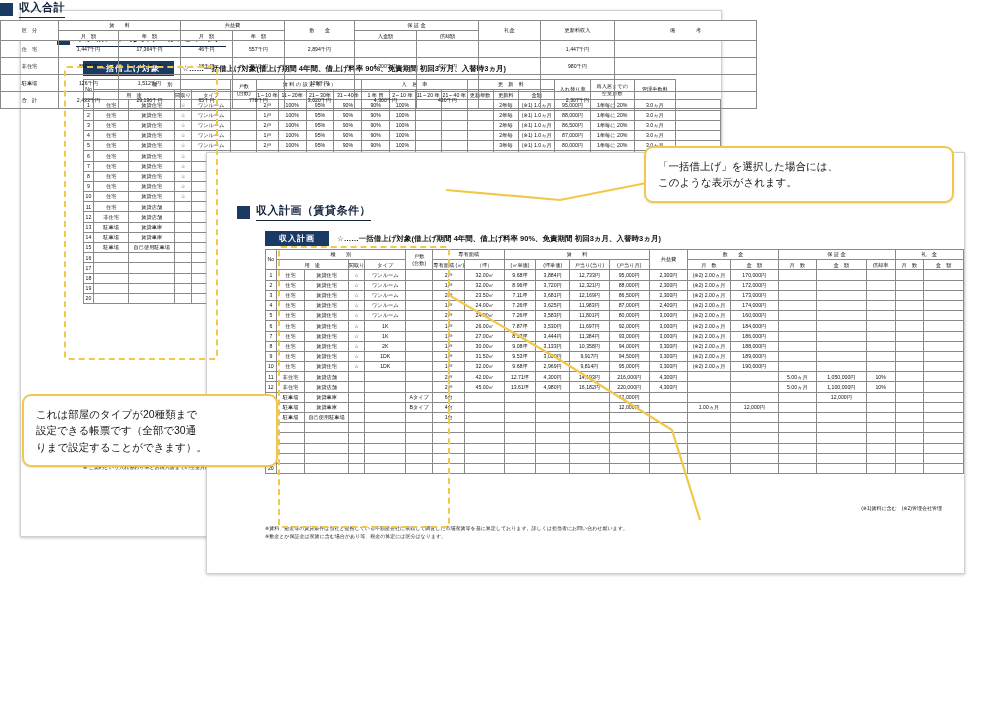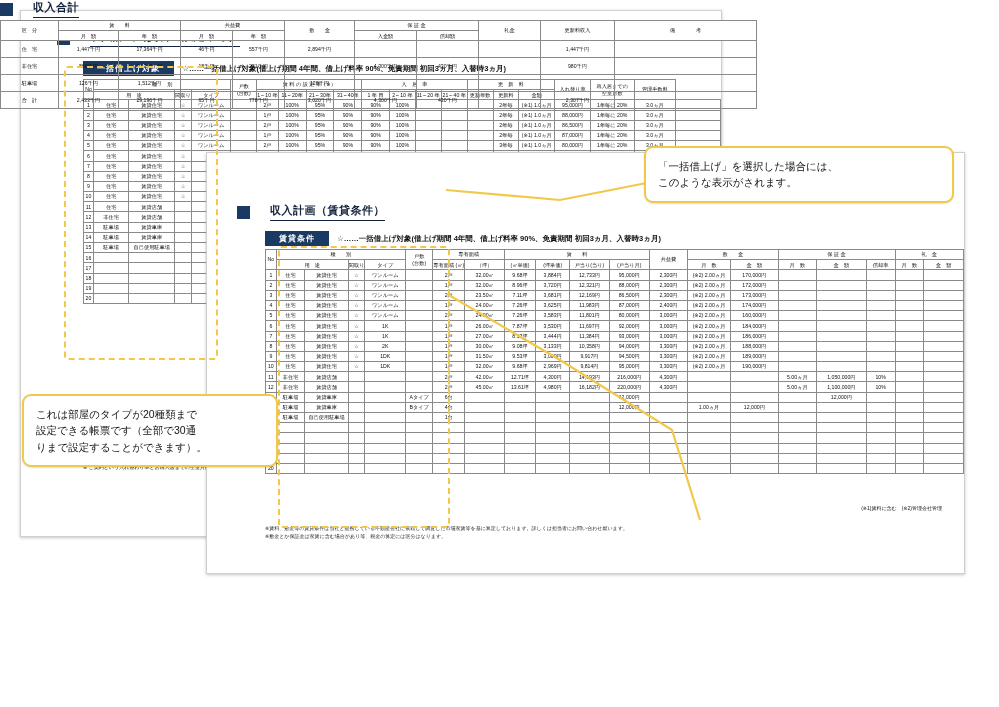--- a/index.html
+++ b/index.html
@@ -9,21 +9,21 @@
     color:#1a1a1a;position:relative;overflow:hidden;
   }
   .sheet{position:absolute;background:#fff;border:1px solid #cfcfcf;box-shadow:0 1px 3px rgba(0,0,0,.22);}
   
   #sheetA{left:20px;top:10px;width:700px;height:525px;}
   
   #sheetB{left:206px;top:152px;width:757px;height:420px;}
   
   #sheetC{left:222px;top:560px;width:757px;height:120px;border:none;box-shadow:none;background:transparent;}
 
-  .title-row{display:flex;align-items:center;gap:20px;}
+  .title-row{display:flex;align-items:center;gap:6px;}
   .title-mark{width:13px;height:13px;background:#1b3a63;display:inline-block;}
   .title-text{font-size:11px;font-weight:bold;color:#14243d;letter-spacing:.5px;}
   .title-underline{border-bottom:1.4px solid #14243d;padding-bottom:2px;display:inline-block;}
 
   .sec-tag{background:#1b3a63;color:#fff;font-size:8px;font-weight:bold;padding:2px 14px;display:inline-block;letter-spacing:1px;}
   .sec-note{font-size:7.5px;color:#111;font-weight:bold;margin-left:8px;}
 
   table.grid{border-collapse:collapse;table-layout:fixed;}
   table.grid th,table.grid td{
     border:.5px solid #8a8a8a;font-size:5.2px;line-height:1.25;
@@ -583,21 +583,21 @@
   </div>
 </div>
 
 <div class="sheet" id="sheetB">
   <div style="position:absolute;left:30px;top:50px;" class="title-row">
     <span class="title-mark"></span>
     <span class="title-text title-underline">収入計画（賃貸条件）</span>
   </div>
 
   <div style="position:absolute;left:58px;top:78px;display:flex;align-items:center;">
-    <span class="sec-tag">賃貸条件</span>
+    <span class="sec-tag">収入計画</span>
     <span class="sec-note">☆……一括借上げ対象(借上げ期間 4年間、借上げ料率 90%、免責期間 初回3ヵ月、入替時3ヵ月)</span>
   </div>
 
   <div style="position:absolute;left:58px;top:96px;">
     <table class="grid" id="tableB">
       <colgroup>
         <col style="width:11px">
           <col style="width:30px">
           <col style="width:44px">
           <col style="width:10px">

